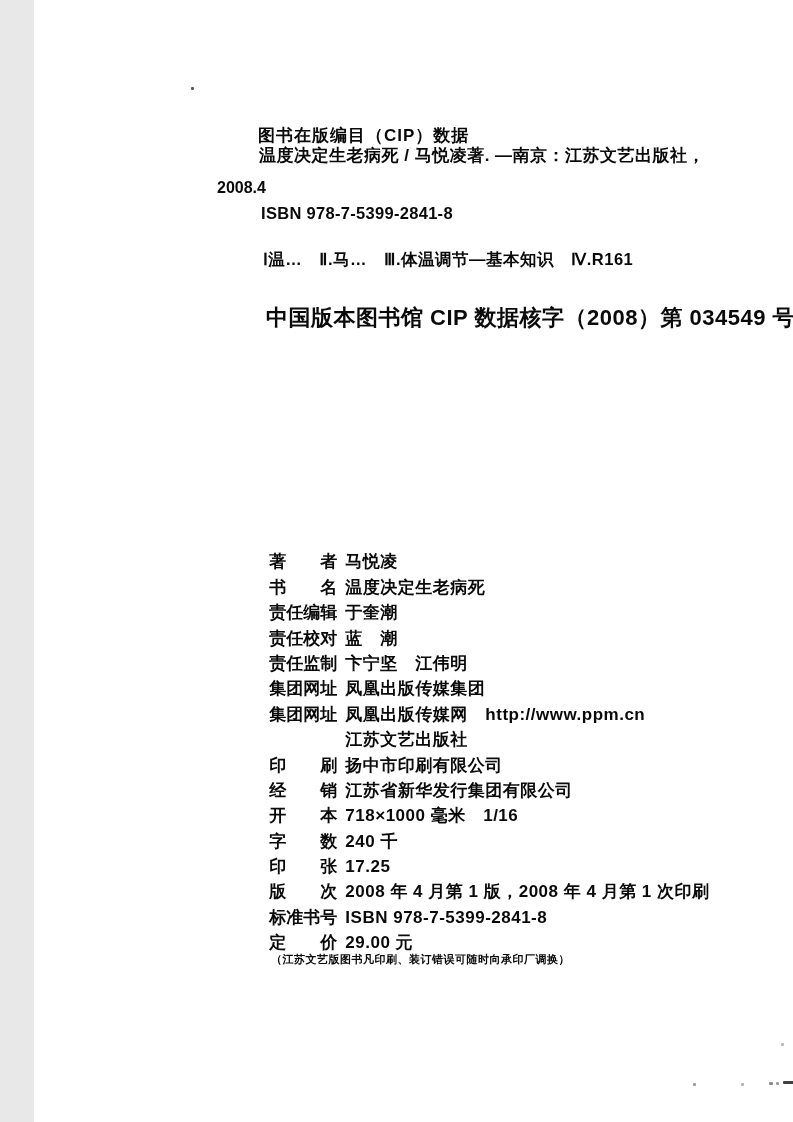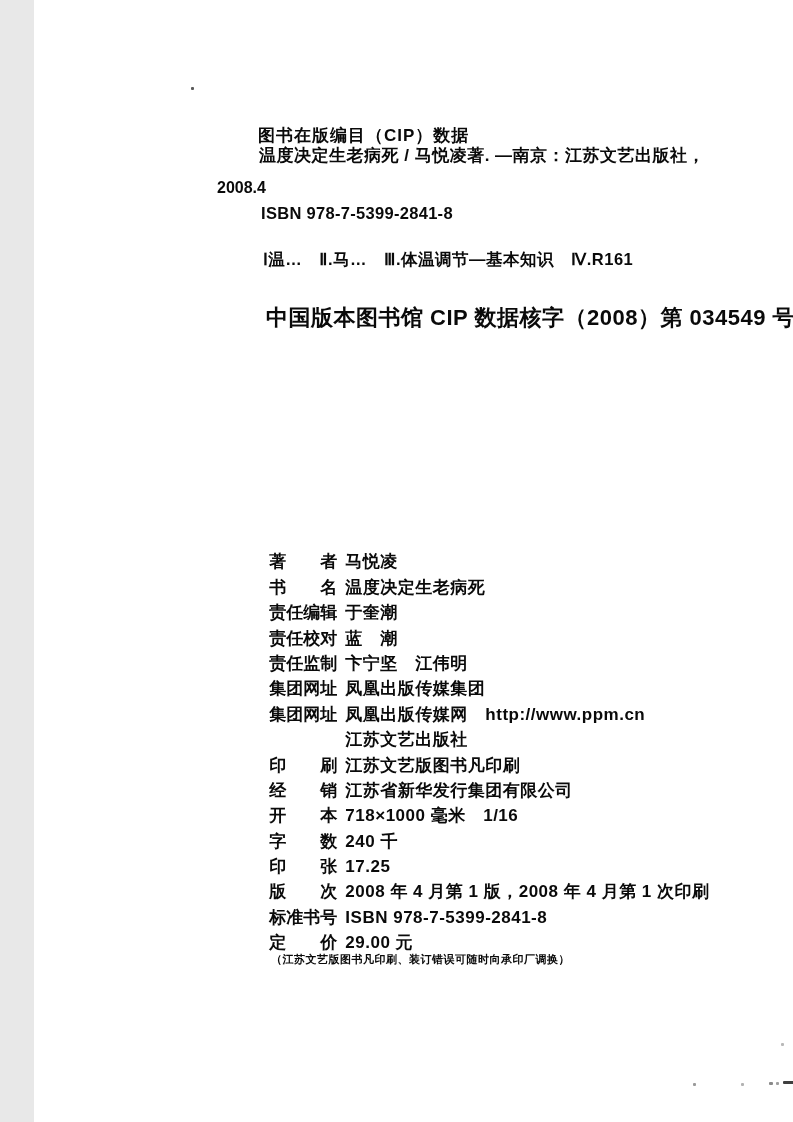--- a/index.html
+++ b/index.html
@@ -103,21 +103,21 @@
     <div class="colophon-row">
       <span class="row-label">集团网址</span><span class="row-value">凤凰出版传媒集团</span>
     </div>
     <div class="colophon-row">
       <span class="row-label">集团网址</span><span class="row-value">凤凰出版传媒网　http://www.ppm.cn</span>
     </div>
     <div class="colophon-row">
       <span class="row-label"></span><span class="row-value">江苏文艺出版社</span>
     </div>
     <div class="colophon-row">
-      <span class="row-label">印刷</span><span class="row-value">江苏文艺版图书凡印刷</span>
+      <span class="row-label">印刷</span><span class="row-value">扬中市印刷有限公司</span>
     </div>
     <div class="colophon-row">
       <span class="row-label">经销</span><span class="row-value">江苏省新华发行集团有限公司</span>
     </div>
     <div class="colophon-row">
       <span class="row-label">开本</span><span class="row-value">718×1000 毫米　1/16</span>
     </div>
     <div class="colophon-row">
       <span class="row-label">字数</span><span class="row-value">240 千</span>
     </div>

